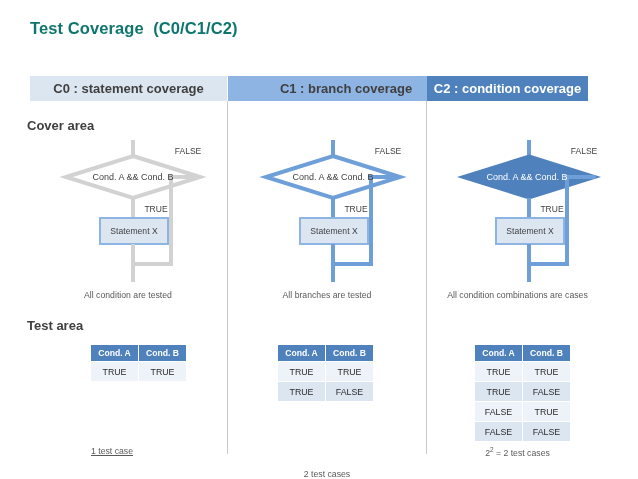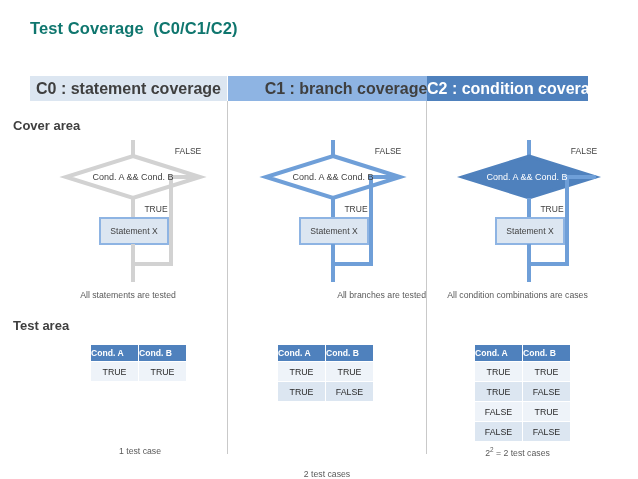--- a/index.html
+++ b/index.html
@@ -28,21 +28,21 @@
     white-space: pre;
   }
 
   
   .col-header {
     position: absolute;
     top: 76px;
     height: 25px;
     line-height: 25px;
     text-align: center;
-    font-size: 16px;
+    font-size: 13px;
     font-weight: bold;
     white-space: nowrap;
   }
   #col-header-0 {
     left: 30px;
     width: 197px;
     background: #dce6f1;
     color: #3f3f3f;
   }
   #col-header-1 {
@@ -65,21 +65,21 @@
     width: 1px;
     height: 353px;
     background: #c9c9c9;
   }
   #divider-1 { left: 227px; }
   #divider-2 { left: 426px; }
 
   
   .row-label {
     position: absolute;
-    left: 13px;
+    left: 27px;
     font-size: 13px;
     font-weight: bold;
     color: #3f3f3f;
     white-space: nowrap;
   }
   #row-label-cover { top: 118px; }
   #row-label-cases { top: 318px; }
 
   
   .flow {
@@ -95,41 +95,41 @@
 
   .flow-caption {
     position: absolute;
     top: 290px;
     font-size: 8.7px;
     color: #595959;
     text-align: center;
     white-space: nowrap;
   }
   #flow-caption-0 { left: 28px; width: 200px; }
-  #flow-caption-1 { left: 228px; width: 198px; text-align: right; }
+  #flow-caption-1 { left: 228px; width: 198px; }
   #flow-caption-2 { left: 427px; width: 181px; }
 
   
   .tc-table {
     position: absolute;
     border-collapse: collapse;
     font-size: 8.6px;
   }
   #tc-table-0 { left: 90px;  top: 344px; }
   #tc-table-1 { left: 277px; top: 344px; }
   #tc-table-2 { left: 474px; top: 344px; }
 
   .tc-table th {
     background: #4f81bd;
     color: #ffffff;
     font-weight: bold;
     font-size: 8.6px;
     width: 47px;
     height: 16px;
-    text-align: left;
+    text-align: center;
     border: 1px solid #ffffff;
     padding: 0;
   }
   .tc-table td {
     width: 47px;
     height: 19px;
     text-align: center;
     border: 1px solid #ffffff;
     padding: 0;
     color: #2b2b2b;
@@ -139,21 +139,21 @@
   .tc-table tr.row-odd  td { background: #eef3f9; }
 
   .tc-caption {
     position: absolute;
     top: 446px;
     font-size: 8.7px;
     color: #595959;
     text-align: center;
     white-space: nowrap;
   }
-  #tc-caption-0 { left: 40px; width: 200px; }
+  #tc-caption-0 { left: 12px; width: 200px; text-decoration: underline; }
   #tc-caption-1 { left: 228px; width: 198px; margin-top: 23px; }
   #tc-caption-2 { left: 427px; width: 181px; }
   .tc-caption sup { font-size: 6.4px; vertical-align: super; }
 </style>
 </head>
 <body>
 
 <div id="slide-title">Test Coverage  (C0/C1/C2)</div>
 
 <div class="col-header" id="col-header-0">C0 : statement coverage</div>
@@ -180,21 +180,21 @@
 
     <rect x="72" y="78" width="68" height="26" fill="#dce6f1" stroke="#8eb4e3" stroke-width="2"></rect>
 
     <line x1="105" y1="104" x2="105" y2="142" stroke="#d2d2d2" stroke-width="4"></line>
     <text x="105" y="40" text-anchor="middle" font-family="Liberation Sans, sans-serif" font-size="9" fill="#3f3f3f">Cond. A &amp;&amp; Cond. B</text>
     <text x="160" y="14" text-anchor="middle" font-family="Liberation Sans, sans-serif" font-size="8.5" fill="#3f3f3f">FALSE</text>
     <text x="128" y="72" text-anchor="middle" font-family="Liberation Sans, sans-serif" font-size="8.5" fill="#3f3f3f">TRUE</text>
     <text x="106" y="94" text-anchor="middle" font-family="Liberation Sans, sans-serif" font-size="8.6" fill="#3f3f3f">Statement X</text>
   </svg>
 </div>
-<div class="flow-caption" id="flow-caption-0">All statements are tested</div>
+<div class="flow-caption" id="flow-caption-0">All condition are tested</div>
 
 <div class="flow" id="flow-1">
   <svg width="200" height="145" viewBox="0 0 200 145">
     <line x1="105" y1="0" x2="105" y2="16" stroke="#6f9fd8" stroke-width="4"></line>
     <polygon points="105,16 172,37 105,58 38,37" fill="none" stroke="#6f9fd8" stroke-width="4"></polygon>
     <path d="M172,37 L140,37" stroke="#6f9fd8" stroke-width="4" fill="none"></path>
     <path d="M143,37 L143,124 L105,124" stroke="#6f9fd8" stroke-width="4" fill="none"></path>
     <line x1="105" y1="58" x2="105" y2="78" stroke="#6f9fd8" stroke-width="4"></line>
     <rect x="72" y="78" width="68" height="26" fill="#dce6f1" stroke="#8eb4e3" stroke-width="2"></rect>
     <line x1="105" y1="104" x2="105" y2="142" stroke="#6f9fd8" stroke-width="4"></line>

